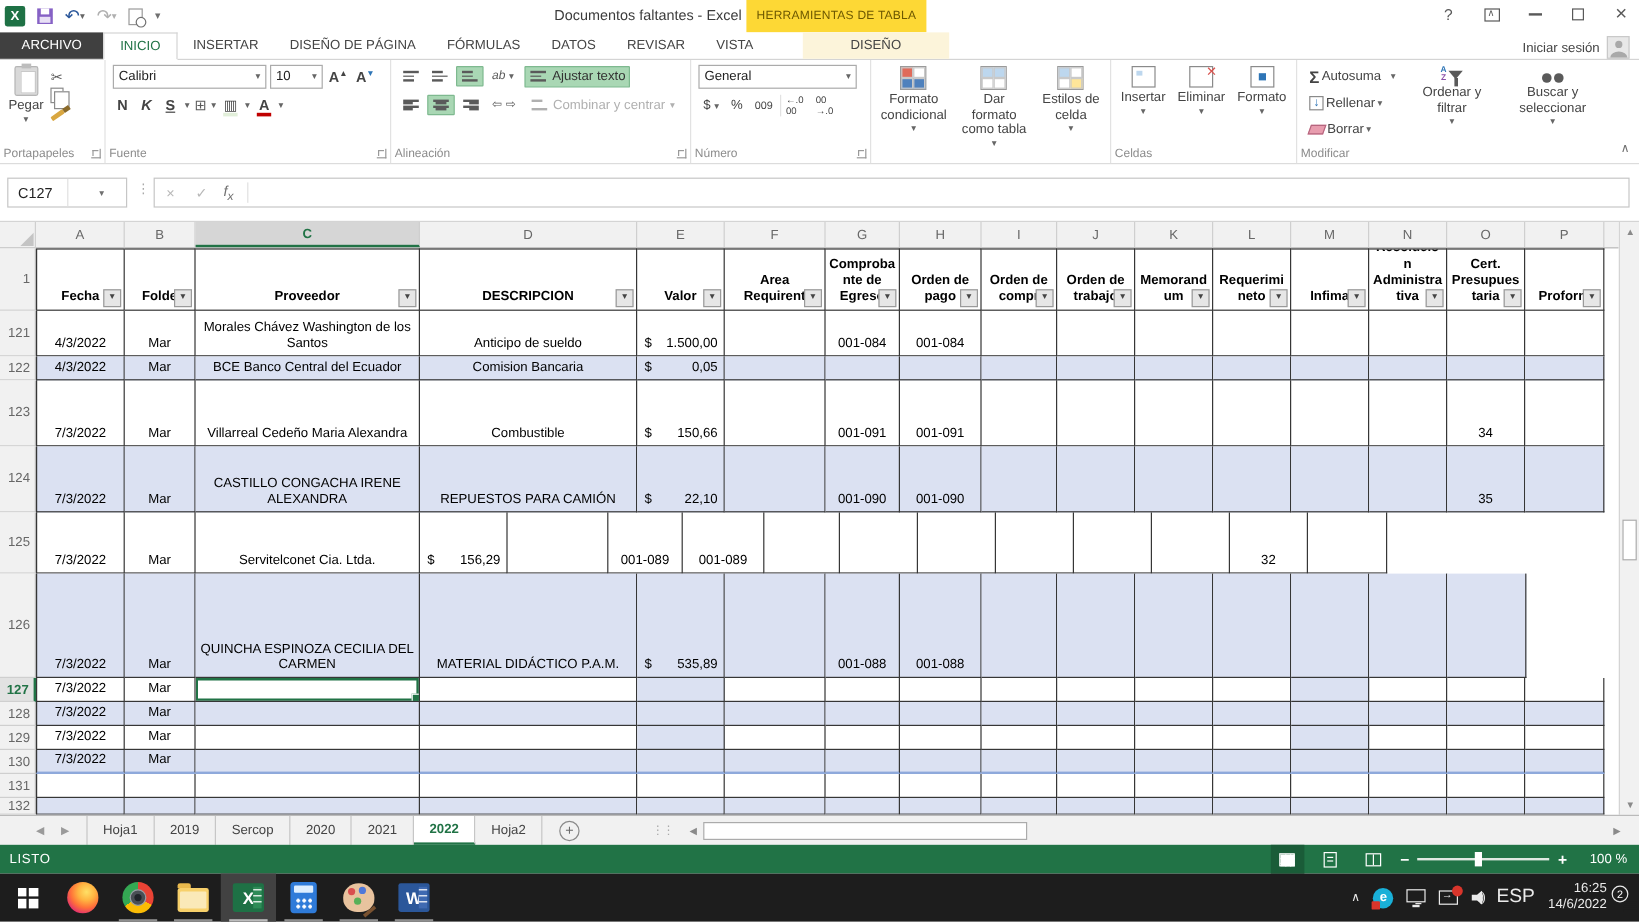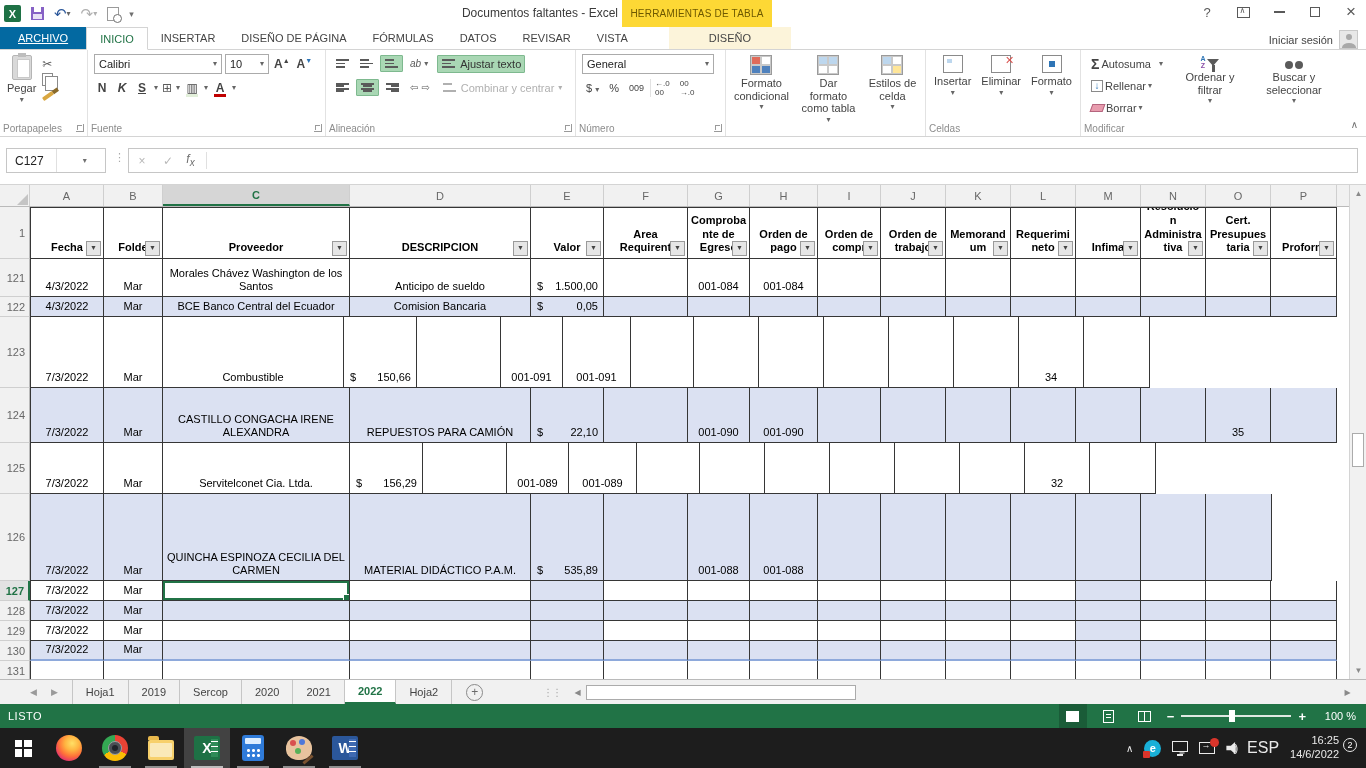--- a/index.html
+++ b/index.html
@@ -22,21 +22,21 @@
   #win-controls { position:absolute; right:6px; top:3px; display:flex; gap:18px; align-items:center; color:#595959; }
   .wc { font-size:13px; display:flex; align-items:center; justify-content:center; width:18px; height:18px; }
   .wc-rib { width:13px; height:11px; border:1px solid #595959; position:relative; }
   .wc-rib::after { content:"\2227"; position:absolute; top:-2px; left:2px; font-size:8px; }
   .wc-min { width:11px; height:2px; background:#595959; }
   .wc-rest { width:10px; height:10px; border:1px solid #595959; position:relative; background:#fff; }
   .wc-rest::before { content:""; position:absolute; top:-4px; left:2px; width:10px; height:10px; border:1px solid #595959; z-index:-1; }
   
   #tabrow { position:absolute; top:27px; left:0; width:1366px; height:23px; background:#fff; border-bottom:1px solid #d4d4d4; display:flex; align-items:stretch; }
   .rtab { font-size:11px; color:#444; padding:0 13px; display:flex; align-items:center; white-space:nowrap; }
-  .rtab.file { background:#0369a1; color:#fff; padding:0 18px;text-decoration:underline; }
+  .rtab.file { background:#404040; color:#fff; padding:0 18px; }
   .rtab.active { color:#217346; border:1px solid #d4d4d4; border-bottom:1px solid #fff; margin-bottom:-1px; background:#fff; }
   .rtab.ctx { background:#fcf4da; margin-left:28px; padding:0 40px; }
   #signin { position:absolute; right:8px; top:30px; display:flex; align-items:center; gap:6px; font-size:11px; color:#444; }
   .avatar { width:19px; height:19px; background:#e8e8e8; border:1px solid #c9c9c9; position:relative; overflow:hidden; }
   .avatar::before { content:""; position:absolute; top:3px; left:6px; width:6px; height:6px; border-radius:50%; background:#a9a9a9; }
   .avatar::after { content:""; position:absolute; bottom:-4px; left:2px; width:14px; height:9px; border-radius:50% 50% 0 0; background:#a9a9a9; }
   
   #ribbon { position:absolute; top:50px; left:0; width:1366px; height:87px; background:#fff; border-bottom:1px solid #d4d4d4; display:flex; }
   .grp { display:flex; flex-direction:column; border-right:1px solid #e2e2e2; padding:3px 3px 0 3px; position:relative; }
   .grp-label { color:#8c8c8c; font-size:10px; padding:1px 0 2px; margin-top:auto; }
@@ -640,24 +640,25 @@
         <div class="cell band" style="width: 68px;"></div>
         <div class="cell band" style="width: 63px;"></div>
         <div class="cell band" style="width: 65px;"></div>
         <div class="cell band" style="width: 65px;"></div>
         <div class="cell band" style="width: 65px;"></div>
         <div class="cell band" style="width: 65px;"></div>
         <div class="cell band" style="width: 65px;"></div>
         <div class="cell band" style="width: 65px;"></div>
         <div class="cell band" style="width: 66px;"></div>
       </div>
-      <div class="grow" style="height: 71px;">
+      <div class="grow" style="height: 55px;">
         <div class="rowhdr">123</div>
         <div class="cell first" style="width: 74px;">7/3/2022</div>
         <div class="cell" style="width: 59px;">Mar</div>
+        <div class="cell" style="width: 187px;">Villarreal Cedeño Maria Alexandra</div>
         <div class="cell" style="width: 181px;">Combustible</div>
         <div class="cell money" style="width: 73px;">
           <span>$</span>
           <span>150,66</span>
         </div>
         <div class="cell" style="width: 84px;"></div>
         <div class="cell" style="width: 62px;">001-091</div>
         <div class="cell" style="width: 68px;">001-091</div>
         <div class="cell" style="width: 63px;"></div>
         <div class="cell" style="width: 65px;"></div>

